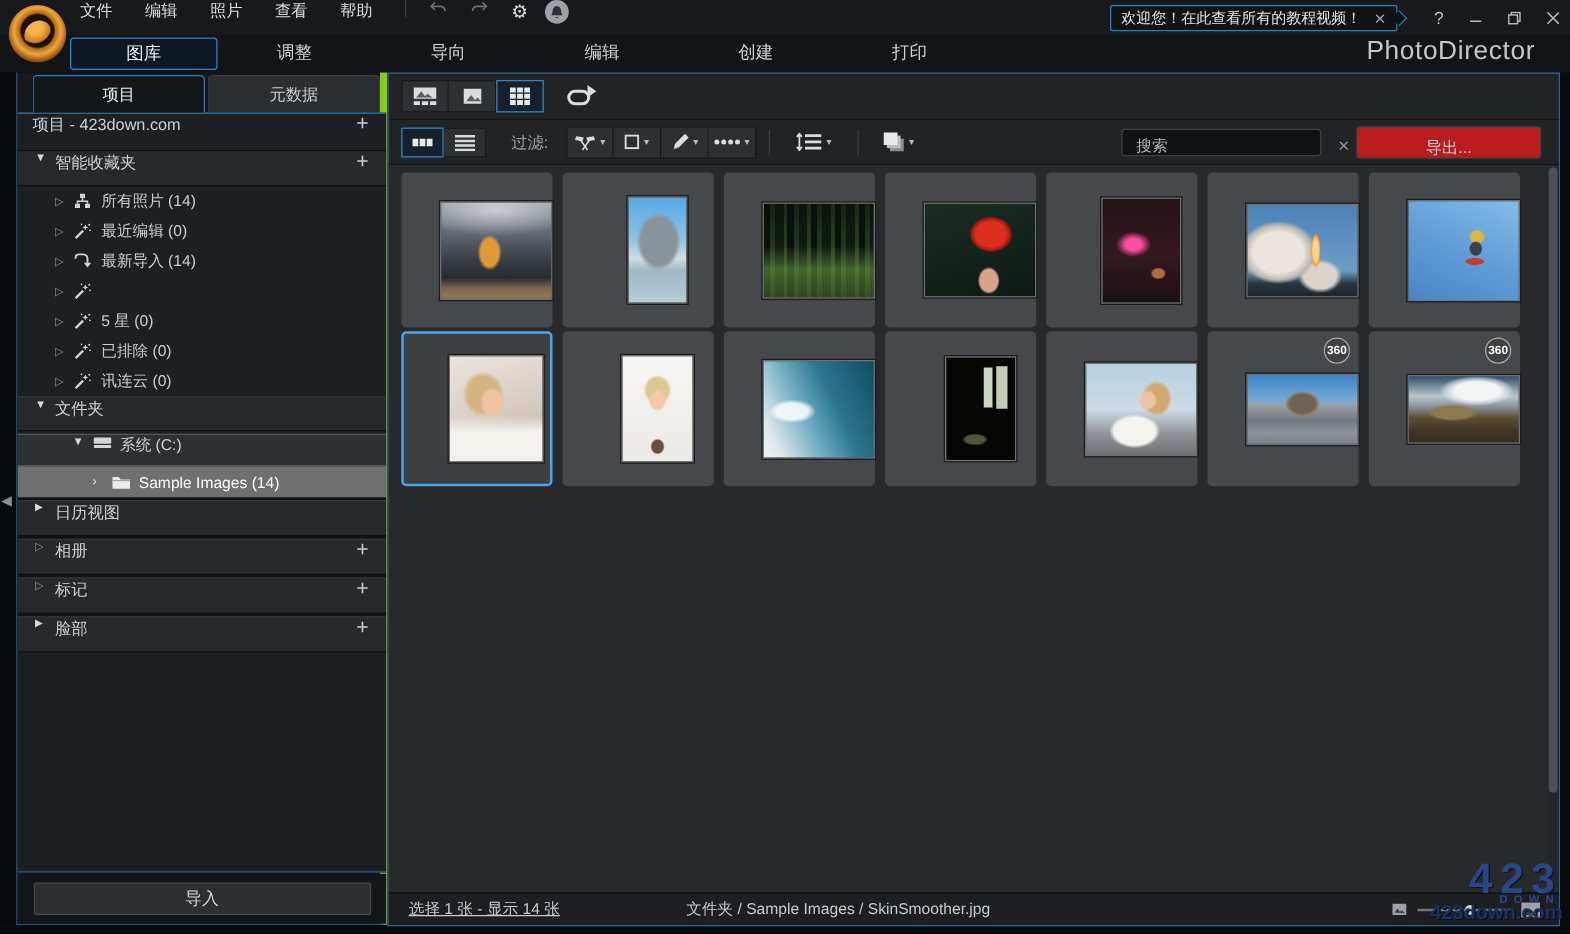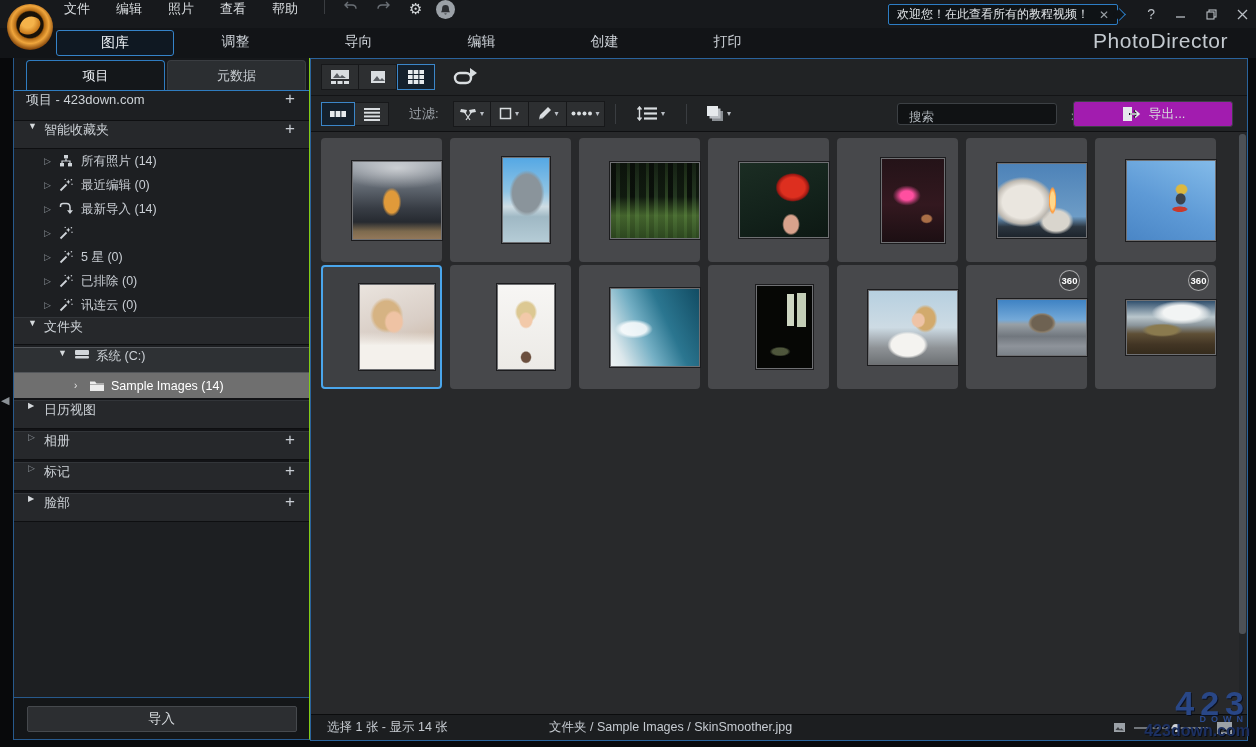--- a/index.html
+++ b/index.html
@@ -34,21 +34,21 @@
   .mode-tab { width:123px; text-align:center; font-size:14px; color:#cdd2d8; padding:3px 0; }
   .mode-tab.active { width:118px; border:1px solid #3583c9; border-radius:3px; background:#0f1822; color:#eef2f6; }
   #wordmark { position:absolute; right:28px; top:1px; font-size:21px; font-weight:300; color:#c3c9cf; letter-spacing:.5px; }
 
   
   #leftstrip { position:absolute; left:0; top:58px; width:13px; height:682px; background:#08090b; }
   #collapse-arrow { position:absolute; left:1px; top:336px; font-size:11px; color:#8a9096; }
 
   
   #sidebar { position:absolute; left:13px; top:58px; width:297px; height:682px; background:#15171a;
-      border-left:1px solid #27598c; border-right:1px solid #84cc16; border-bottom:1px solid #27598c; }
+      border-left:1px solid #27598c; border-right:6px solid #84cc16; border-bottom:1px solid #27598c; }
   #side-tabs { height:32px; display:flex; padding-left:12px; gap:2px; align-items:flex-end; }
   .side-tab { width:139px; height:30px; display:flex; align-items:center; justify-content:center; font-size:13px;
       border:1px solid #3a3d41; border-bottom:none; border-radius:4px 4px 0 0; background:#2b2e31; color:#c8cdd2; }
   .side-tab.active { background:#14171a; border-color:#2f7cc0; color:#eef2f6; position:relative; z-index:2; }
   #side-panel { position:absolute; left:0; top:32px; width:295px; height:608px; background:#1d1f22; border-top:1px solid #2f7cc0; border-bottom:1px solid #27598c; overflow:hidden; }
   .panel-row { display:flex; align-items:flex-start; font-size:13px; color:#cdd2d7; }
   #project-row { height:30px; padding:0 10px 0 12px; border-bottom:1px solid #0e0f11; }
   .row-label { flex:1; }
   .plus-btn { font-size:17px; color:#c9ced4; width:18px; text-align:center; line-height:16px; }
   .sec-head { height:28px; padding:0 10px 0 14px; background:#26282b; border-bottom:1px solid #0e0f11; border-top:1px solid #323539; }
@@ -77,22 +77,22 @@
   #toolbar2 { height:36px; display:flex; align-items:center; padding-left:10px; border-bottom:1px solid #0f1012; position:relative; }
   .tool-btn.small { width:34px; height:24px; }
   #filter-label { margin-left:20px; font-size:13px; color:#9aa0a6; }
   #filter-group { display:flex; margin-left:14px; }
   .drop-arrow { font-size:8px; color:#b9bec4; margin-left:3px; }
   .vsep { width:1px; height:20px; background:#3a3d41; margin:0 10px; }
   #search-box { position:absolute; right:190px; top:7px; width:160px; height:22px; background:#101214; border:1px solid #3c4044; border-radius:3px; display:flex; align-items:flex-end; padding:0 6px; }
   #search-input { flex:1; background:transparent; border:none; outline:none; color:#c3c8ce; font-size:12.5px; font-family:inherit; margin-left:5px; }
   #search-input::placeholder { color:#aeb4ba; opacity:1; }
   #search-clear { color:#8a9096; font-size:12px; }
-  #export-btn { position:absolute; right:14px; top:5px; width:160px; height:26px; background:#a21caf; border:1px solid #3c4044; border-radius:3px;
-      display:flex; align-items:center; justify-content:center; gap:8px; color:#d6dadd; font-size:13px; }
+  #export-btn { position:absolute; right:14px; top:5px; width:148px; height:26px; background:#b91c1c; border:1px solid #3c4044; border-radius:3px;
+      display:flex; align-items:center; justify-content:center; gap:8px; color:#d6dadd; font-size:13px;flex-direction:column; }
 
   #grid-area { position:relative; height:582px; background:#28292b; overflow:hidden; }
   #photo-grid { display:flex; flex-wrap:wrap; gap:3px 8px; padding:6px 10px; }
   .card { position:relative; width:121px; height:124px; background:#47484b; border-radius:4px; display:flex; align-items:center; justify-content:center;padding-left:31px; }
   .card.sel { border:2px solid #4aa6ec; background:#3e4043; }
   .thumb { border:1px solid #6f7073; outline:1px solid #1c1c1e; }
   .badge { position:absolute; top:5px; right:7px; width:21px; height:21px; border:1px solid rgba(255,255,255,.55); border-radius:50%;
       color:#fff; font-size:9.5px; font-weight:bold; display:flex; align-items:center; justify-content:center; background:rgba(40,40,40,.25); }
   #vscroll { position:absolute; right:1px; top:2px; width:7px; height:576px; background:#232527; }
   #vthumb { width:7px; height:500px; background:#4d5156; border-radius:3px; }
@@ -108,21 +108,21 @@
   .p8{background-image:radial-gradient(ellipse 15px 18px at 46% 44%,#efc3a4 0 52%,transparent 66%),radial-gradient(ellipse 26px 28px at 36% 36%,#d6b383 0 50%,transparent 64%),linear-gradient(0deg,#f4f1ec 0 28%,transparent 44%),linear-gradient(160deg,#eae4de 0%,#d9cec6 50%,#c4ad97 100%);}
   .p9{background-image:radial-gradient(ellipse 9px 10px at 50% 86%,#6b4f3e 0 50%,transparent 64%),radial-gradient(ellipse 11px 13px at 50% 42%,#f2c9a9 0 52%,transparent 66%),radial-gradient(ellipse 17px 18px at 50% 32%,#dcc892 0 52%,transparent 66%),linear-gradient(180deg,#f7f6f4 0%,#eceae6 100%);}
   .p10{background-image:radial-gradient(ellipse 28px 14px at 26% 52%,rgba(255,255,255,.85) 0 45%,transparent 68%),linear-gradient(245deg,#124c63 0%,#2b7690 38%,#74afc4 62%,#dde8ec 88%,#eef3f4 100%);}
   .p11{background-image:linear-gradient(#cdd6c2,#cdd6c2),linear-gradient(#c2cdb6,#c2cdb6),radial-gradient(ellipse 15px 7px at 42% 80%,rgba(150,165,115,.5) 0 50%,transparent 70%),linear-gradient(#060705,#060705);background-size:7px 32px,9px 34px,auto,auto;background-position:64% 16%,88% 14%,0 0,0 0;background-repeat:no-repeat;}
   .p12{background-image:radial-gradient(ellipse 11px 12px at 56% 40%,#eec3a6 0 52%,transparent 66%),radial-gradient(ellipse 19px 22px at 64% 38%,#d2aa6d 0 50%,transparent 64%),radial-gradient(ellipse 30px 20px at 44% 74%,#f4f3f0 0 55%,transparent 68%),linear-gradient(180deg,#b7d0e0 0%,#cddbe4 50%,#8e9296 78%,#6e7275 100%);}
   .p13{background-image:radial-gradient(ellipse 20px 15px at 50% 42%,#6e6252 0 50%,#8a7c68 60%,transparent 70%),linear-gradient(180deg,#3f83c4 0%,#74a9d8 36%,#98a0a6 44%,#71777e 66%,#8e939a 84%,#7b8289 100%);}
   .p14{background-image:radial-gradient(ellipse 40px 16px at 62% 22%,#f2f4f4 0 45%,rgba(242,244,244,.5) 62%,transparent 75%),radial-gradient(ellipse 30px 10px at 40% 55%,#8a7a4e 0 50%,transparent 68%),linear-gradient(180deg,#31506e 0%,#b9c6cc 30%,#8a949a 46%,#5e4f36 62%,#423524 82%,#352b1c 100%);}
 
   
   #statusbar { position:relative; height:26px; background:#1c1e20; border-top:1px solid #0b0c0d; display:flex; align-items:center; font-size:12.5px; color:#c6cbd1; }
-  #status-selection { margin-left:16px; }
+  #status-selection { margin-left:16px;text-decoration:underline; }
   #status-path { position:absolute; left:238px; }
   #zoom-ctrl { position:absolute; right:14px; display:flex; align-items:center; gap:8px; }
   #zoom-track { position:relative; width:74px; height:2px; background:#70757a; }
   #zoom-thumb { position:absolute; left:38px; top:-3px; width:8px; height:8px; border-radius:50%; background:#cfd3d7; }
 
   
   #watermark { position:absolute; right:6px; bottom:8px; z-index:30; text-align:right; pointer-events:none; }
   #wm-big { font-size:34px; font-weight:bold; color:#2a4a8f; letter-spacing:6px; line-height:24px; opacity:.92; text-shadow:1px 1px 0 #0a1020; }
   #wm-down { font-size:9px; font-weight:bold; color:#2a4a8f; letter-spacing:5px; margin-right:2px; line-height:8px; }
   #wm-site { font-size:16px; font-weight:bold; color:#1c3062; line-height:16px; text-shadow:1px 1px 0 #090d16; }

